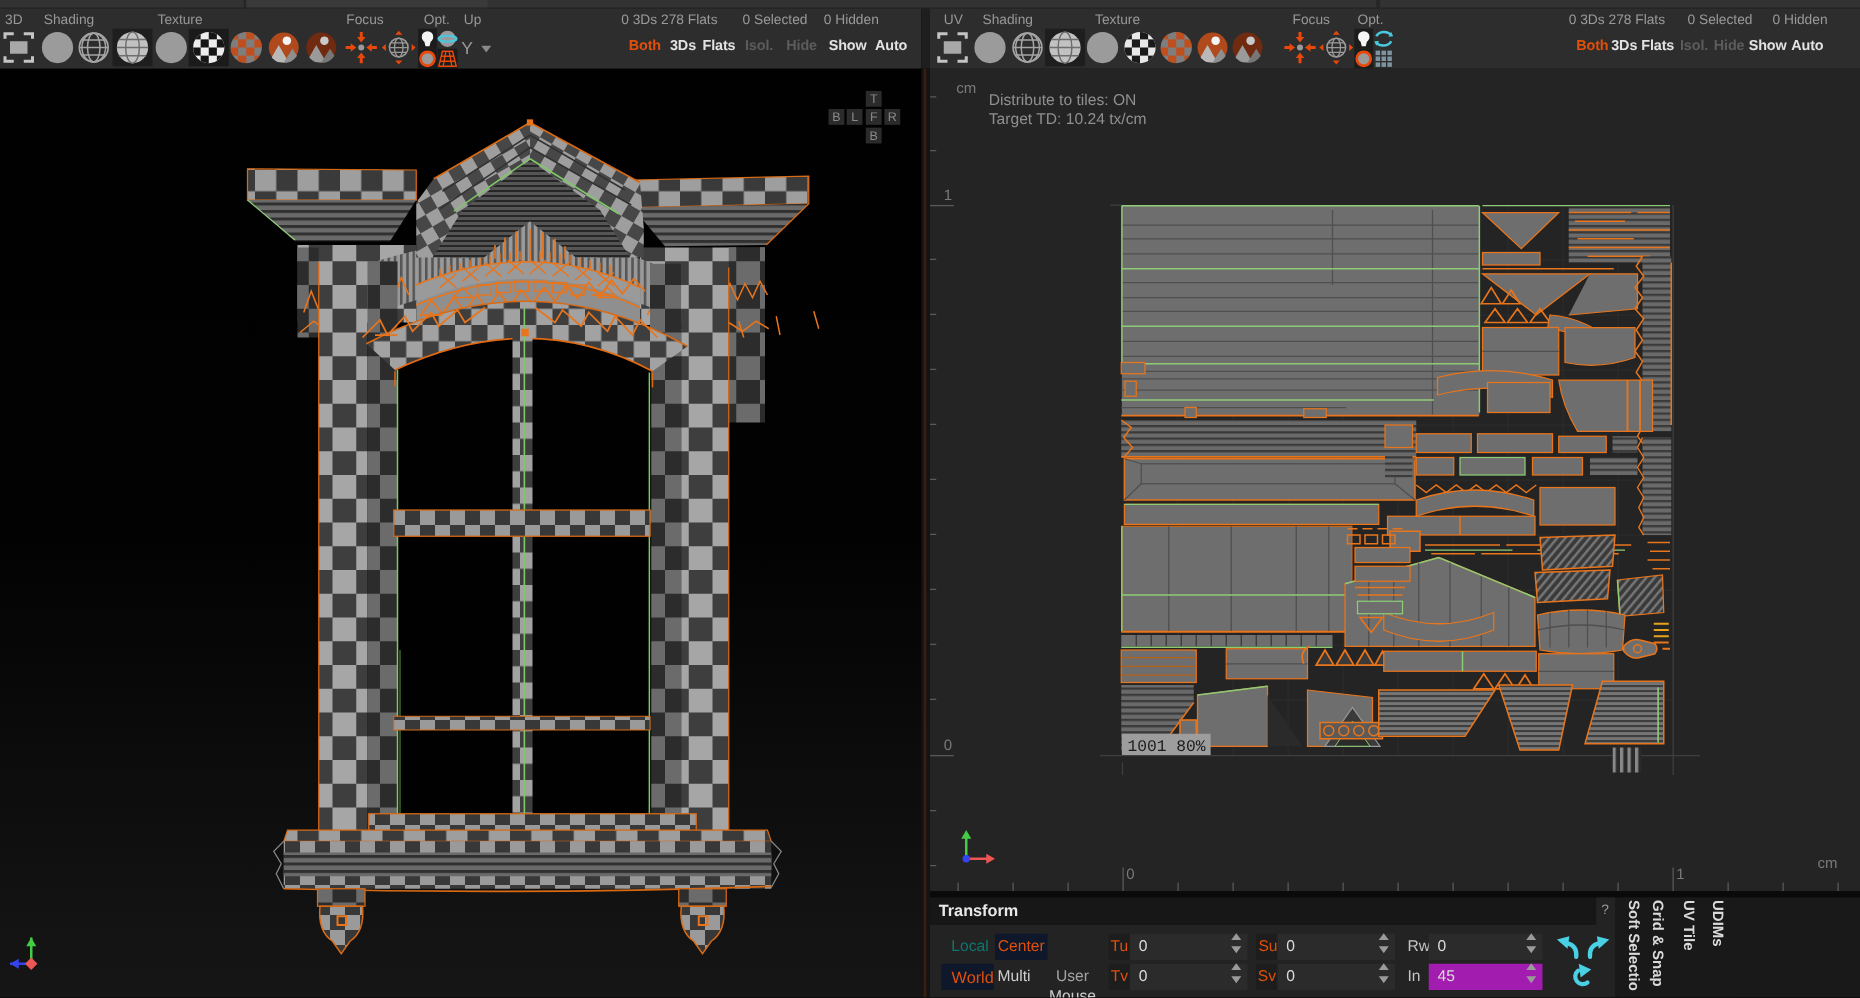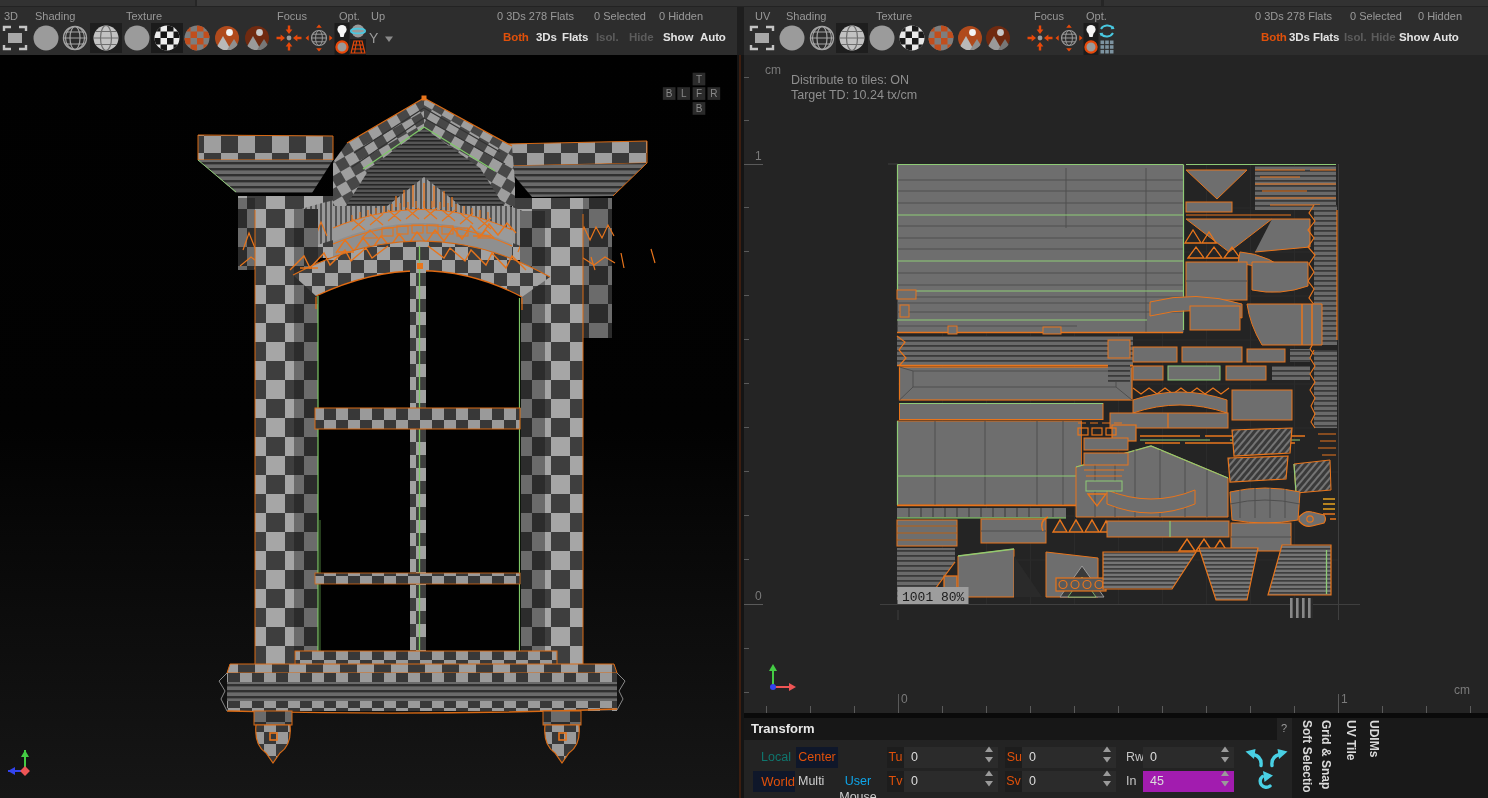--- a/index.html
+++ b/index.html
@@ -685,21 +685,21 @@
  <div class="abs" style="left:751px;top:721px;color:#e8e8e8;font-size:13px;font-weight:bold;">Transform</div>
  <div class="abs" style="left:1281px;top:722px;color:#9a9a9a;font-size:11px;">?</div>
  <div class="abs" style="left:744px;top:740px;width:548px;height:58px;background:#232323;"></div>
  <div class="abs" style="left:1292px;top:718px;width:196px;height:80px;background:#191919;"></div>
 
  <div class="abs" style="left:756px;top:747px;width:40px;height:21px;color:#0f766e;font-size:12.5px;text-align:center;line-height:21px;">Local</div>
  <div class="abs" style="left:796px;top:747px;width:42px;height:21px;background:#0f172a;color:#e0500a;font-size:12.5px;text-align:center;line-height:21px;">Center</div>
  <div class="abs" style="left:838px;top:747px;width:40px;height:21px;color:#cfcfcf;font-size:12.5px;text-align:center;line-height:21px;margin-top:40px;">Mouse</div>
  <div class="abs" style="left:753px;top:771px;width:42px;height:21px;background:#0f172a;color:#e0500a;font-size:13px;text-align:right;line-height:21px;">World</div>
  <div class="abs" style="left:798px;top:771px;width:40px;height:21px;color:#cfcfcf;font-size:12.5px;text-align:left;line-height:21px;">Multi</div>
- <div class="abs" style="left:840px;top:771px;width:36px;height:21px;color:#0ea5e9;font-size:12.5px;text-align:center;line-height:21px;">User</div>
+ <div class="abs" style="left:840px;top:771px;width:36px;height:21px;color:#a3a3a3;font-size:12.5px;text-align:center;line-height:21px;">User</div>
 
  <div class="abs" style="left:887px;top:747px;width:17px;height:21px;background:#1d1d1d;color:#e0500a;font-size:12.5px;text-align:center;line-height:21px;">Tu</div>
  <div class="abs" style="left:904px;top:747px;width:94px;height:21px;background:#2b2b2b;color:#dcdcdc;font-size:12.5px;line-height:21px;padding-left:7px;">0</div>
  <div class="abs" style="left:887px;top:771px;width:17px;height:21px;background:#1d1d1d;color:#e0500a;font-size:12.5px;text-align:center;line-height:21px;">Tv</div>
  <div class="abs" style="left:904px;top:771px;width:94px;height:21px;background:#2b2b2b;color:#dcdcdc;font-size:12.5px;line-height:21px;padding-left:7px;">0</div>
  <div class="abs" style="left:1005px;top:747px;width:17px;height:21px;background:#1d1d1d;color:#e0500a;font-size:12.5px;text-align:right;line-height:21px;">Su</div>
  <div class="abs" style="left:1022px;top:747px;width:94px;height:21px;background:#2b2b2b;color:#dcdcdc;font-size:12.5px;line-height:21px;padding-left:7px;">0</div>
  <div class="abs" style="left:1005px;top:771px;width:17px;height:21px;background:#1d1d1d;color:#e0500a;font-size:12.5px;text-align:center;line-height:21px;">Sv</div>
  <div class="abs" style="left:1022px;top:771px;width:94px;height:21px;background:#2b2b2b;color:#dcdcdc;font-size:12.5px;line-height:21px;padding-left:7px;">0</div>
  <div class="abs" style="left:1126px;top:747px;width:20px;height:21px;color:#c4c4c4;font-size:12.5px;line-height:21px;">Rw</div>

